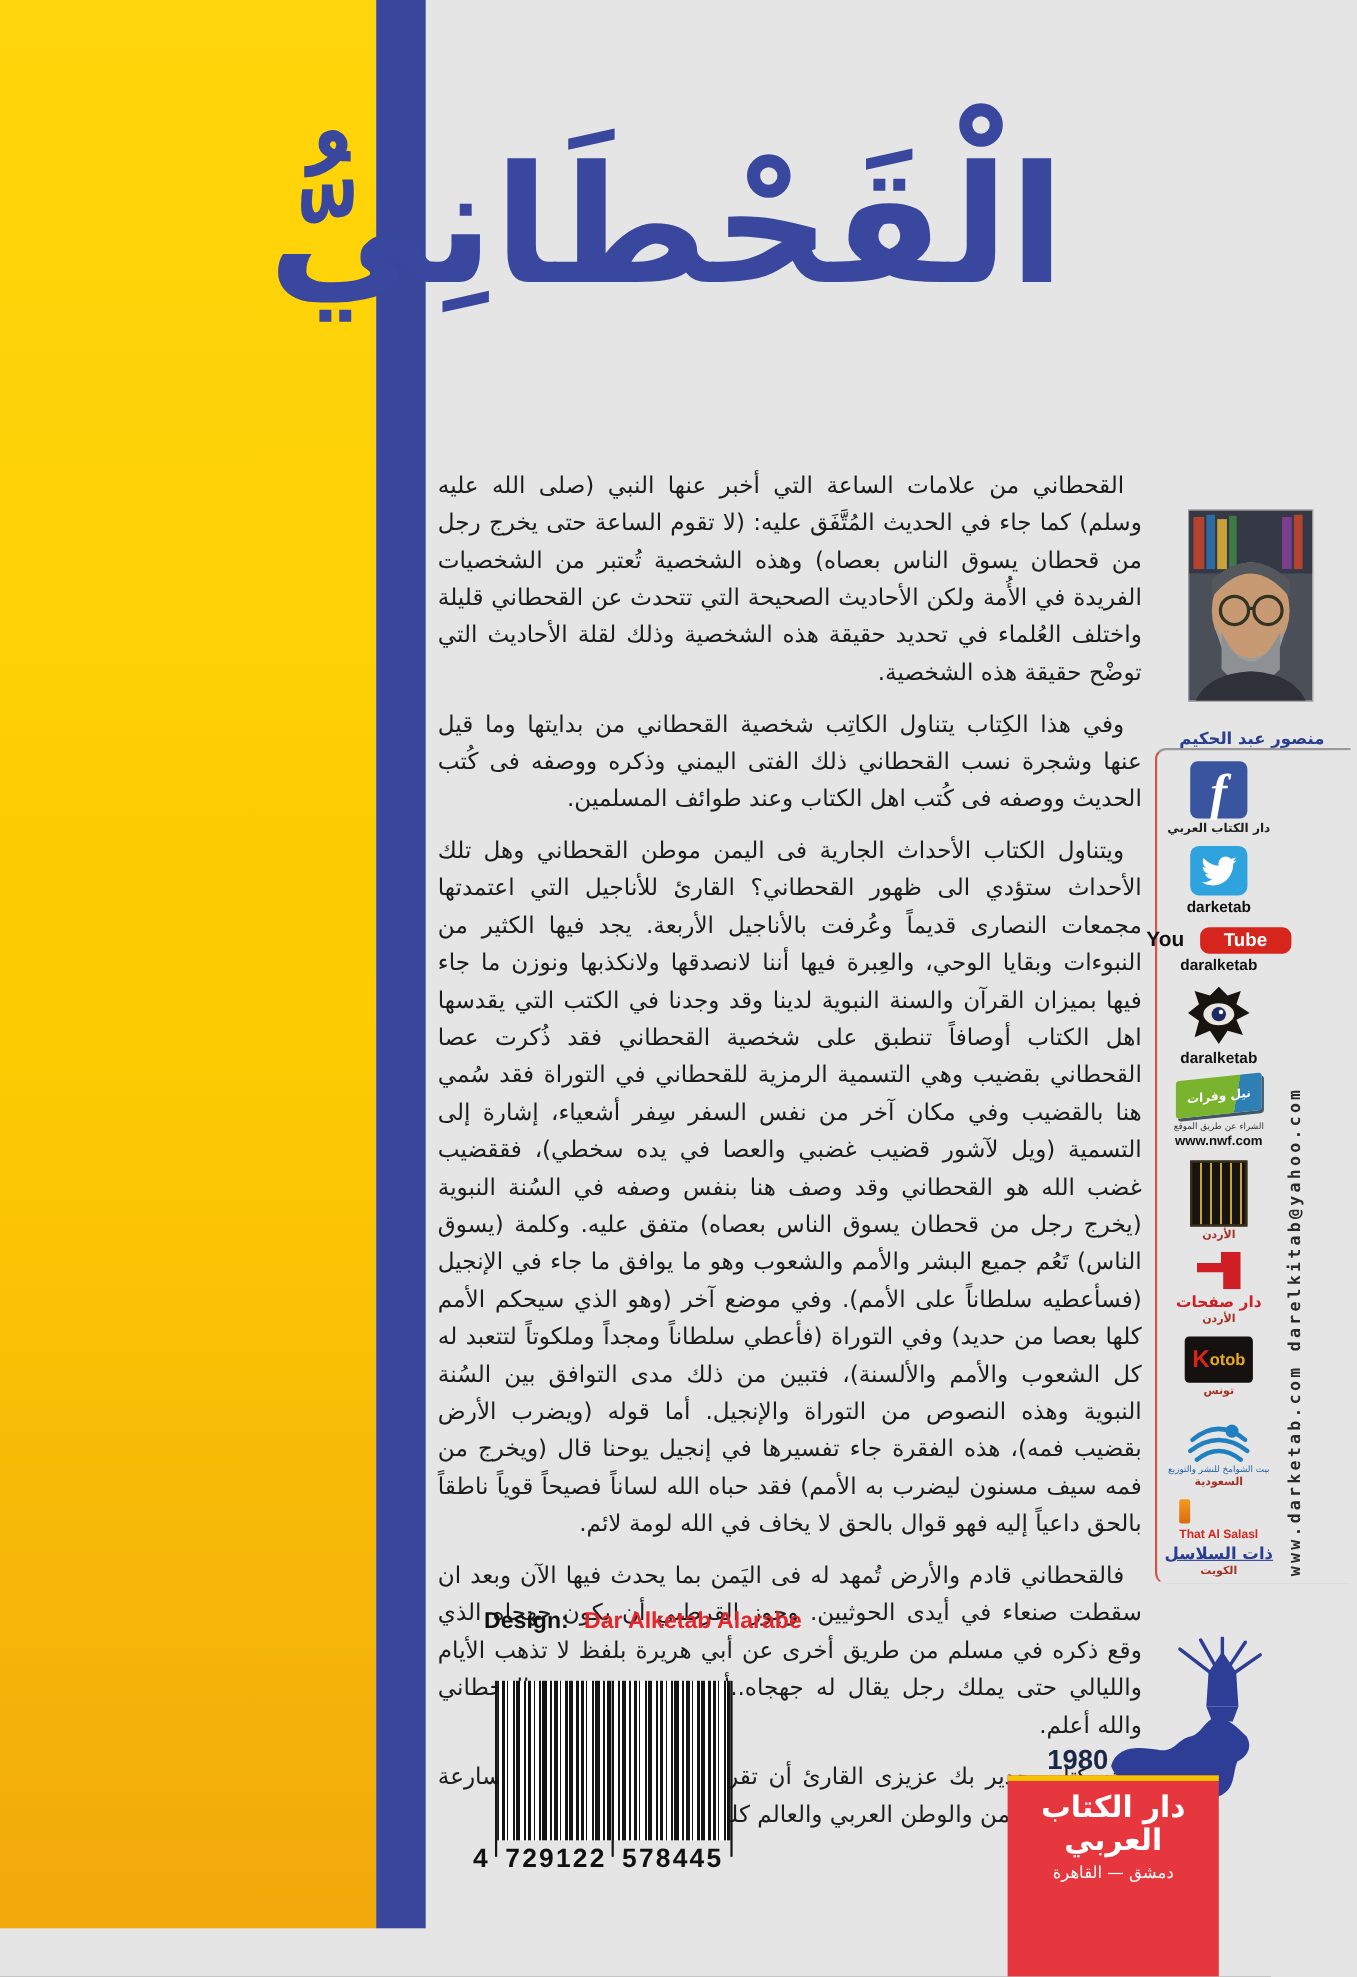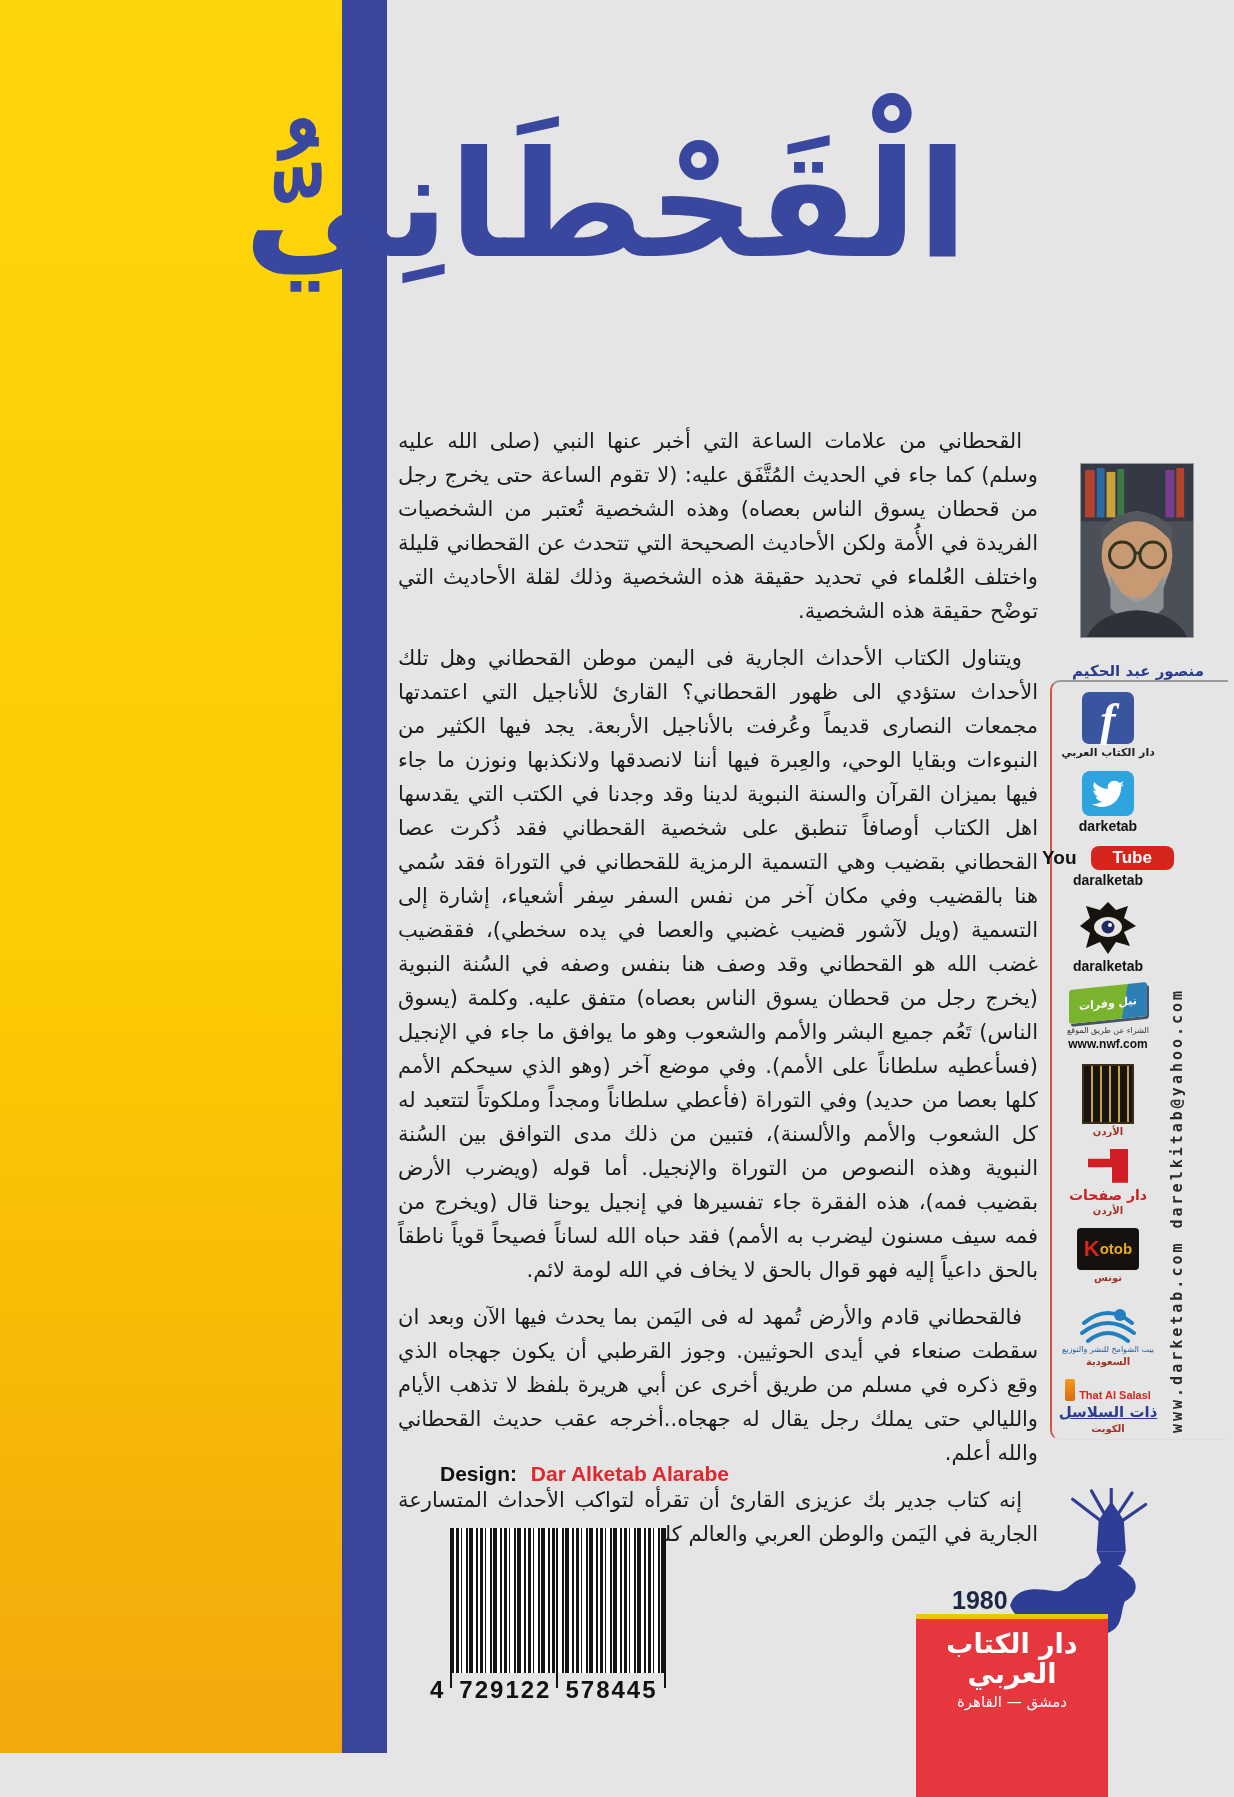--- a/index.html
+++ b/index.html
@@ -62,21 +62,21 @@
     background-image:repeating-linear-gradient(90deg,transparent 0 7px,#c9a33a 7px 9px);}
   .saf-glyph{width:40px;height:34px;background:#cf1f24;
     clip-path:polygon(0 30%,55% 30%,55% 0,100% 0,100% 100%,60% 100%,60% 55%,0 55%);}
   .saf-text{color:#cf1f24;font-weight:bold;font-size:14px;direction:rtl;margin-top:2px;}
   .kotob{width:62px;height:42px;background:#15110f;border-radius:4px;display:flex;align-items:center;justify-content:center;
     font-family:"Liberation Sans",sans-serif;font-weight:bold;}
   .kotob .k{color:#d6251c;font-size:22px;}
   .kotob .rest{color:#e8a91c;font-size:15px;}
   .shaw svg{width:64px;height:48px;display:block;}
   .shaw-text{font-size:8px;color:#1f5fa8;direction:rtl;}
-  .salasl-row{display:flex;align-items:flex-end;gap:4px;}
+  .salasl-row{display:flex;align-items:flex-start;gap:4px;flex-direction:column;}
   .salasl-bar{width:10px;height:22px;background:linear-gradient(180deg,#f59b1e,#d96a12);border-radius:2px;}
   .salasl-en{color:#d6251c;font-weight:bold;font-size:11px;font-family:"Liberation Sans",sans-serif;}
   .salasl-ar{color:#2b3d8f;font-weight:bold;font-size:15px;direction:rtl;text-decoration:underline;}
 
   .contact-vertical{position:absolute;left:1168px;top:688px;height:745px;
     writing-mode:vertical-rl;transform:rotate(180deg);
     font-family:"DejaVu Sans Mono",monospace;font-weight:bold;font-size:15px;letter-spacing:3px;
     color:#2a2a2a;white-space:nowrap;}
 
   
@@ -108,20 +108,21 @@
 
 <div class="cover">
 
   <div class="band-yellow"></div>
   <div class="band-blue"></div>
 
   <div class="title">الْقَحْطَانِيُّ</div>
 
   <div class="synopsis">
     <p>القحطاني من علامات الساعة التي أخبر عنها النبي (صلى الله عليه وسلم) كما جاء في الحديث المُتَّفَق عليه: (لا تقوم الساعة حتى يخرج رجل من قحطان يسوق الناس بعصاه) وهذه الشخصية تُعتبر من الشخصيات الفريدة في الأُمة ولكن الأحاديث الصحيحة التي تتحدث عن القحطاني قليلة واختلف العُلماء في تحديد حقيقة هذه الشخصية وذلك لقلة الأحاديث التي توضْح حقيقة هذه الشخصية.</p>
+    <p>وفي هذا الكِتاب يتناول الكاتِب شخصية القحطاني من بدايتها وما قيل عنها وشجرة نسب القحطاني ذلك الفتى اليمني وذكره ووصفه فى كُتب الحديث ووصفه فى كُتب اهل الكتاب وعند طوائف المسلمين.</p>
     <p>ويتناول الكتاب الأحداث الجارية فى اليمن موطن القحطاني وهل تلك الأحداث ستؤدي الى ظهور القحطاني؟ القارئ للأناجيل التي اعتمدتها مجمعات النصارى قديماً وعُرفت بالأناجيل الأربعة. يجد فيها الكثير من النبوءات وبقايا الوحي، والعِبرة فيها أننا لانصدقها ولانكذبها ونوزن ما جاء فيها بميزان القرآن والسنة النبوية لدينا وقد وجدنا في الكتب التي يقدسها اهل الكتاب أوصافاً تنطبق على شخصية القحطاني فقد ذُكرت عصا القحطاني بقضيب وهي التسمية الرمزية للقحطاني في التوراة فقد سُمي هنا بالقضيب وفي مكان آخر من نفس السفر سِفر أشعياء، إشارة إلى التسمية (ويل لآشور قضيب غضبي والعصا في يده سخطي)، فققضيب غضب الله هو القحطاني وقد وصف هنا بنفس وصفه في السُنة النبوية (يخرج رجل من قحطان يسوق الناس بعصاه) متفق عليه. وكلمة (يسوق الناس) تَعُم جميع البشر والأمم والشعوب وهو ما يوافق ما جاء في الإنجيل (فسأعطيه سلطاناً على الأمم). وفي موضع آخر (وهو الذي سيحكم الأمم كلها بعصا من حديد) وفي التوراة (فأعطي سلطاناً ومجداً وملكوتاً لتتعبد له كل الشعوب والأمم والألسنة)، فتبين من ذلك مدى التوافق بين السُنة النبوية وهذه النصوص من التوراة والإنجيل. أما قوله (ويضرب الأرض بقضيب فمه)، هذه الفقرة جاء تفسيرها في إنجيل يوحنا قال (ويخرج من فمه سيف مسنون ليضرب به الأمم) فقد حباه الله لساناً فصيحاً قوياً ناطقاً بالحق داعياً إليه فهو قوال بالحق لا يخاف في الله لومة لائم.</p>
     <p>فالقحطاني قادم والأرض تُمهد له فى اليَمن بما يحدث فيها الآن وبعد ان سقطت صنعاء في أيدى الحوثيين. وجوز القرطبي أن يكون جهجاه الذي وقع ذكره في مسلم من طريق أخرى عن أبي هريرة بلفظ لا تذهب الأيام والليالي حتى يملك رجل يقال له جهجاه..أخرجه عقب حديث القحطاني والله أعلم.</p>
     <p>إنه كتاب جدير بك عزيزى القارئ أن تقرأه لتواكب الأحداث المتسارعة الجارية في اليَمن والوطن العربي والعالم كله.</p>
   </div>
 
   <div class="author-photo">
     <svg viewBox="0 0 114 175" preserveAspectRatio="none">
       <rect width="114" height="175" fill="#4a4f58"></rect>
       <rect x="0" y="0" width="114" height="58" fill="#343945"></rect>
       <rect x="4" y="6" width="10" height="48" fill="#b5412f"></rect>

